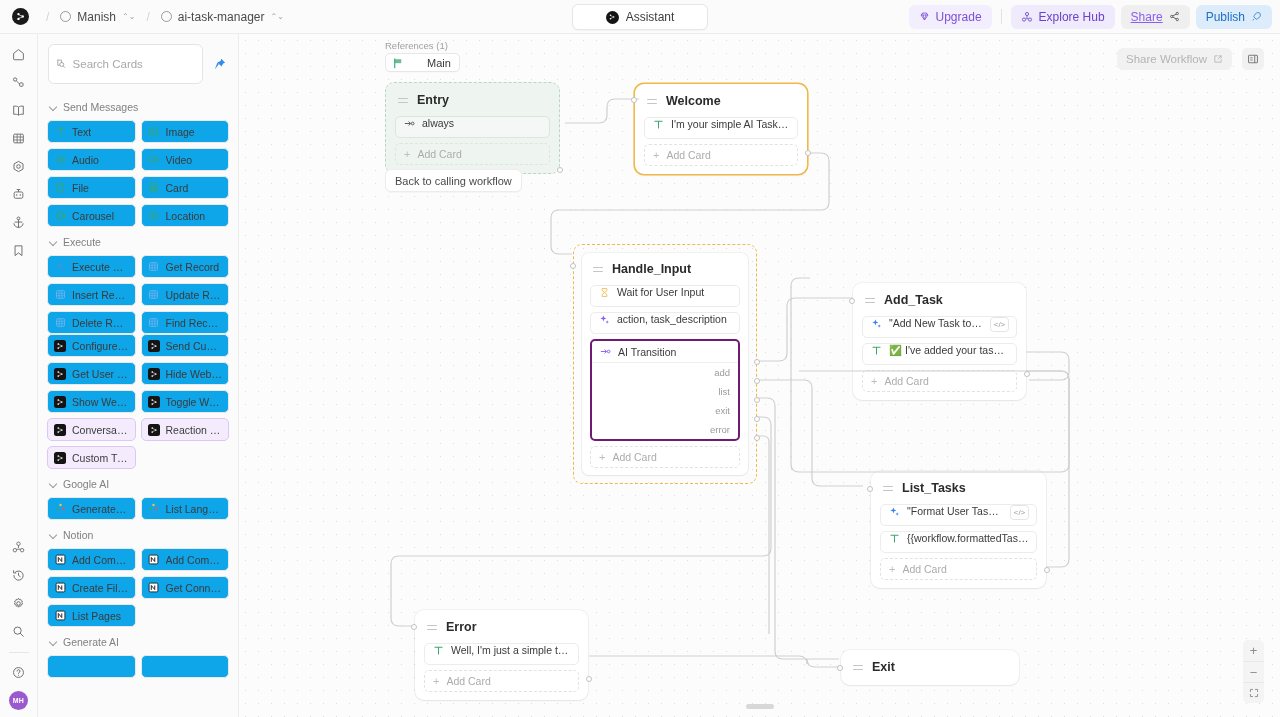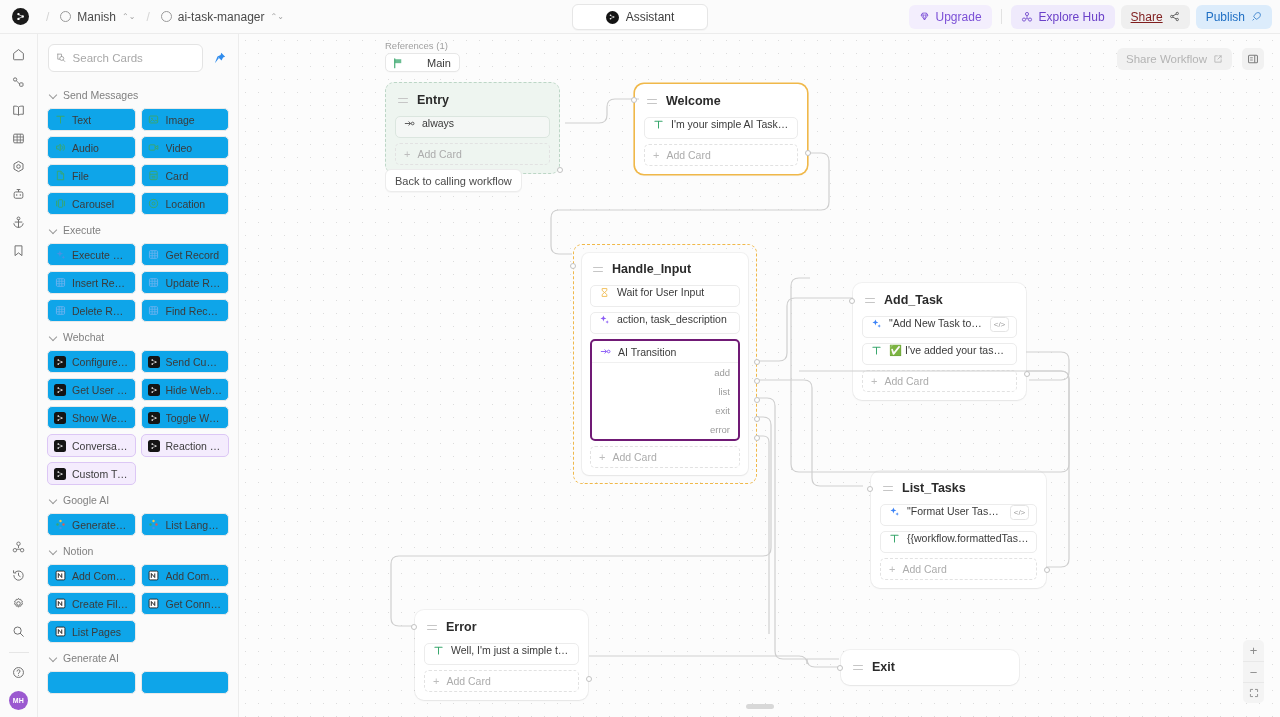--- a/index.html
+++ b/index.html
@@ -54,21 +54,21 @@
     display: flex; align-items: center; justify-content: center; flex: none;
   }
   .topbar-right { margin-left: auto; display: flex; align-items: center; gap: 6px; }
   .btn {
     display: flex; align-items: center; gap: 6px;
     height: 24px; padding: 0 10px; border-radius: 6px;
     font-size: 12px; cursor: pointer; border: none; white-space: nowrap;
   }
   .btn-upgrade { background: #f3eefd; color: #7b4fd6; }
   .btn-hub { background: #efeafc; color: #6b41c9; }
-  .btn-share { background: #efefef; color: #7f1d1d; text-decoration: underline; }
+  .btn-share { background: #efefef; color: #8b5cf6; text-decoration: underline; }
   .btn-publish { background: #dcecfb; color: #1f6fc4; }
   .vdiv { width: 1px; height: 15px; background: #e2e2e2; margin: 0 3px; }
 
   
   .main { flex: 1; display: flex; min-height: 0; position: relative; }
 
   
   .rail {
     width: 38px; min-width: 38px; background: #fbfbfb;
     border-right: 1px solid #ececec;
@@ -92,21 +92,21 @@
 
   
   .sidebar {
     width: 201px; min-width: 201px; background: #fbfbfb;
     border-right: 1px solid #ececec;
     display: flex; flex-direction: column; overflow: hidden;
     position: relative; z-index: 30;
   }
   .search-row { display: flex; align-items: center; gap: 8px; padding: 10px 10px 8px 10px; }
   .search-box {
-    flex: 1; height: 28px; background: #fff; border: 1px solid #e4e4e4;
+    flex: 1; height: 40px; background: #fff; border: 1px solid #e4e4e4;
     border-radius: 6px; display: flex; align-items: center; gap: 6px;
     padding: 0 7px;
   }
   .search-box input {
     border: none; outline: none; background: transparent;
     font-size: 11.5px; color: #333; width: 100%;
     font-family: "Liberation Sans", sans-serif;
   }
   .search-box input::placeholder { color: #a8a8a8; }
   .pin-btn { width: 17px; height: 17px; display: flex; align-items: center; justify-content: center; cursor: pointer; }
@@ -588,24 +588,20 @@
             <span class="chip-ico">
                 <svg width="11" height="11" viewBox="0 0 14 14" fill="none">
                   <rect x="1.8" y="2.2" width="10.4" height="9.6" rx="1.2" stroke="#6cb3f0" stroke-width="1.2"></rect>
                   <path d="M1.8 5.4 h10.4 M1.8 8.6 h10.4 M5.3 2.2 V11.8 M8.7 2.2 V11.8" stroke="#6cb3f0" stroke-width="1"></path>
                 </svg>
               </span>
             <span class="chip-label">Find Records</span>
           </div>
         </div>
 
-        <div class="group-title">
-          <span class="chev"></span>
-          <span>Webchat</span>
-        </div>
         <div class="card-grid">
           <div class="card-chip">
             <span class="sq-ico">
                 <svg width="8" height="8" viewBox="0 0 14 14" fill="none">
                   <circle cx="4" cy="3.5" r="1.5" fill="#fff"></circle>
                   <circle cx="10" cy="7" r="1.5" fill="#fff"></circle>
                   <circle cx="4" cy="10.5" r="1.5" fill="#fff"></circle>
                   <path d="M5 4.4 L9 6.2 M9 7.9 L5 9.7" stroke="#fff" stroke-width=".9"></path>
                 </svg>
               </span>

